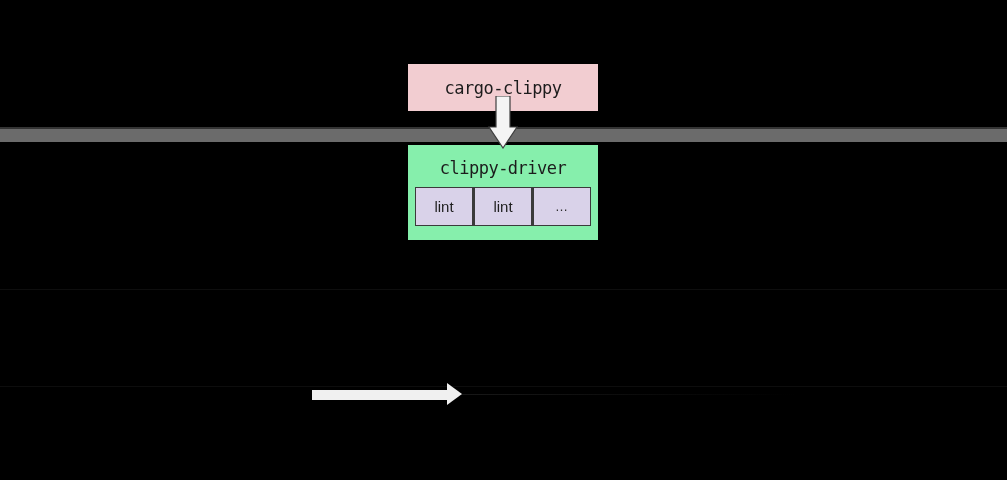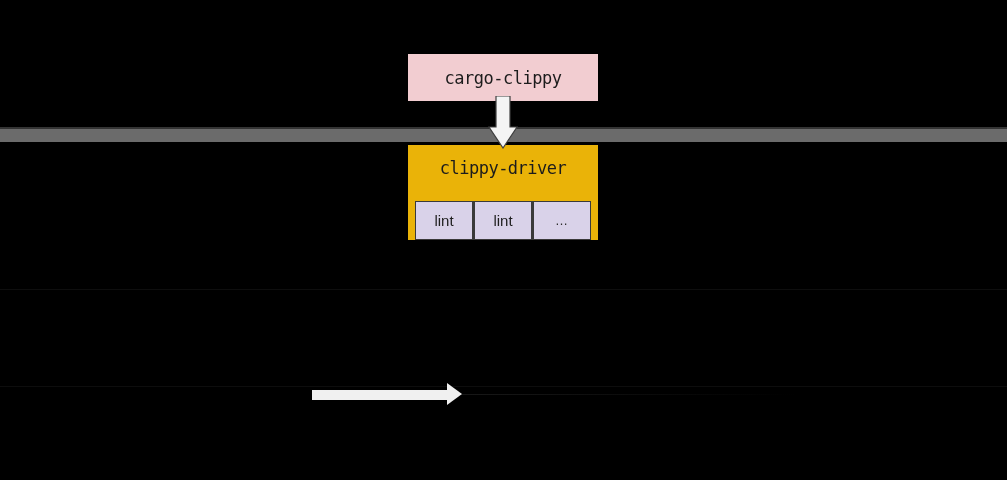--- a/index.html
+++ b/index.html
@@ -16,22 +16,22 @@
   .faint-line{position:absolute;height:1px;z-index:0;}
   .faint-a{left:0;top:289px;width:1007px;background:#0e0e0e;}
   .faint-b{left:0;top:386px;width:1007px;background:#0d0d0d;}
   .faint-c{left:455px;top:394px;width:340px;background:linear-gradient(to right,#181818,#000000);}
   
   .node{
     position:absolute;left:408px;width:190px;display:flex;align-items:center;
     justify-content:center;box-sizing:border-box;color:#1c1c1c;z-index:2;
   }
   .node-title{font-size:17px;letter-spacing:-0.5px;white-space:pre;}
-  .cargo{top:54px;height:47px;background:#f2cdd1;}
-  .driver{top:145px;height:95px;background:#eab308;flex-direction:column;justify-content:space-between;}
+  .cargo{top:64px;height:47px;background:#f2cdd1;}
+  .driver{top:145px;height:95px;background:#86efac;flex-direction:column;justify-content:flex-start;}
   .driver .node-title{margin-top:13px;}
   .rustc{top:290px;height:46px;background:#e6b7b1;}
   .lint-row{
     display:flex;margin-top:9px;width:176px;height:39px;
     border:1px solid #3a3a3a;box-sizing:border-box;background:#3a3a3a;gap:3px;
   }
   .lint-cell{
     flex:1;background:#d9d2e9;display:flex;align-items:center;justify-content:center;
     font-family:"Liberation Sans","DejaVu Sans",sans-serif;font-size:15px;color:#1f1f1f;
   }

